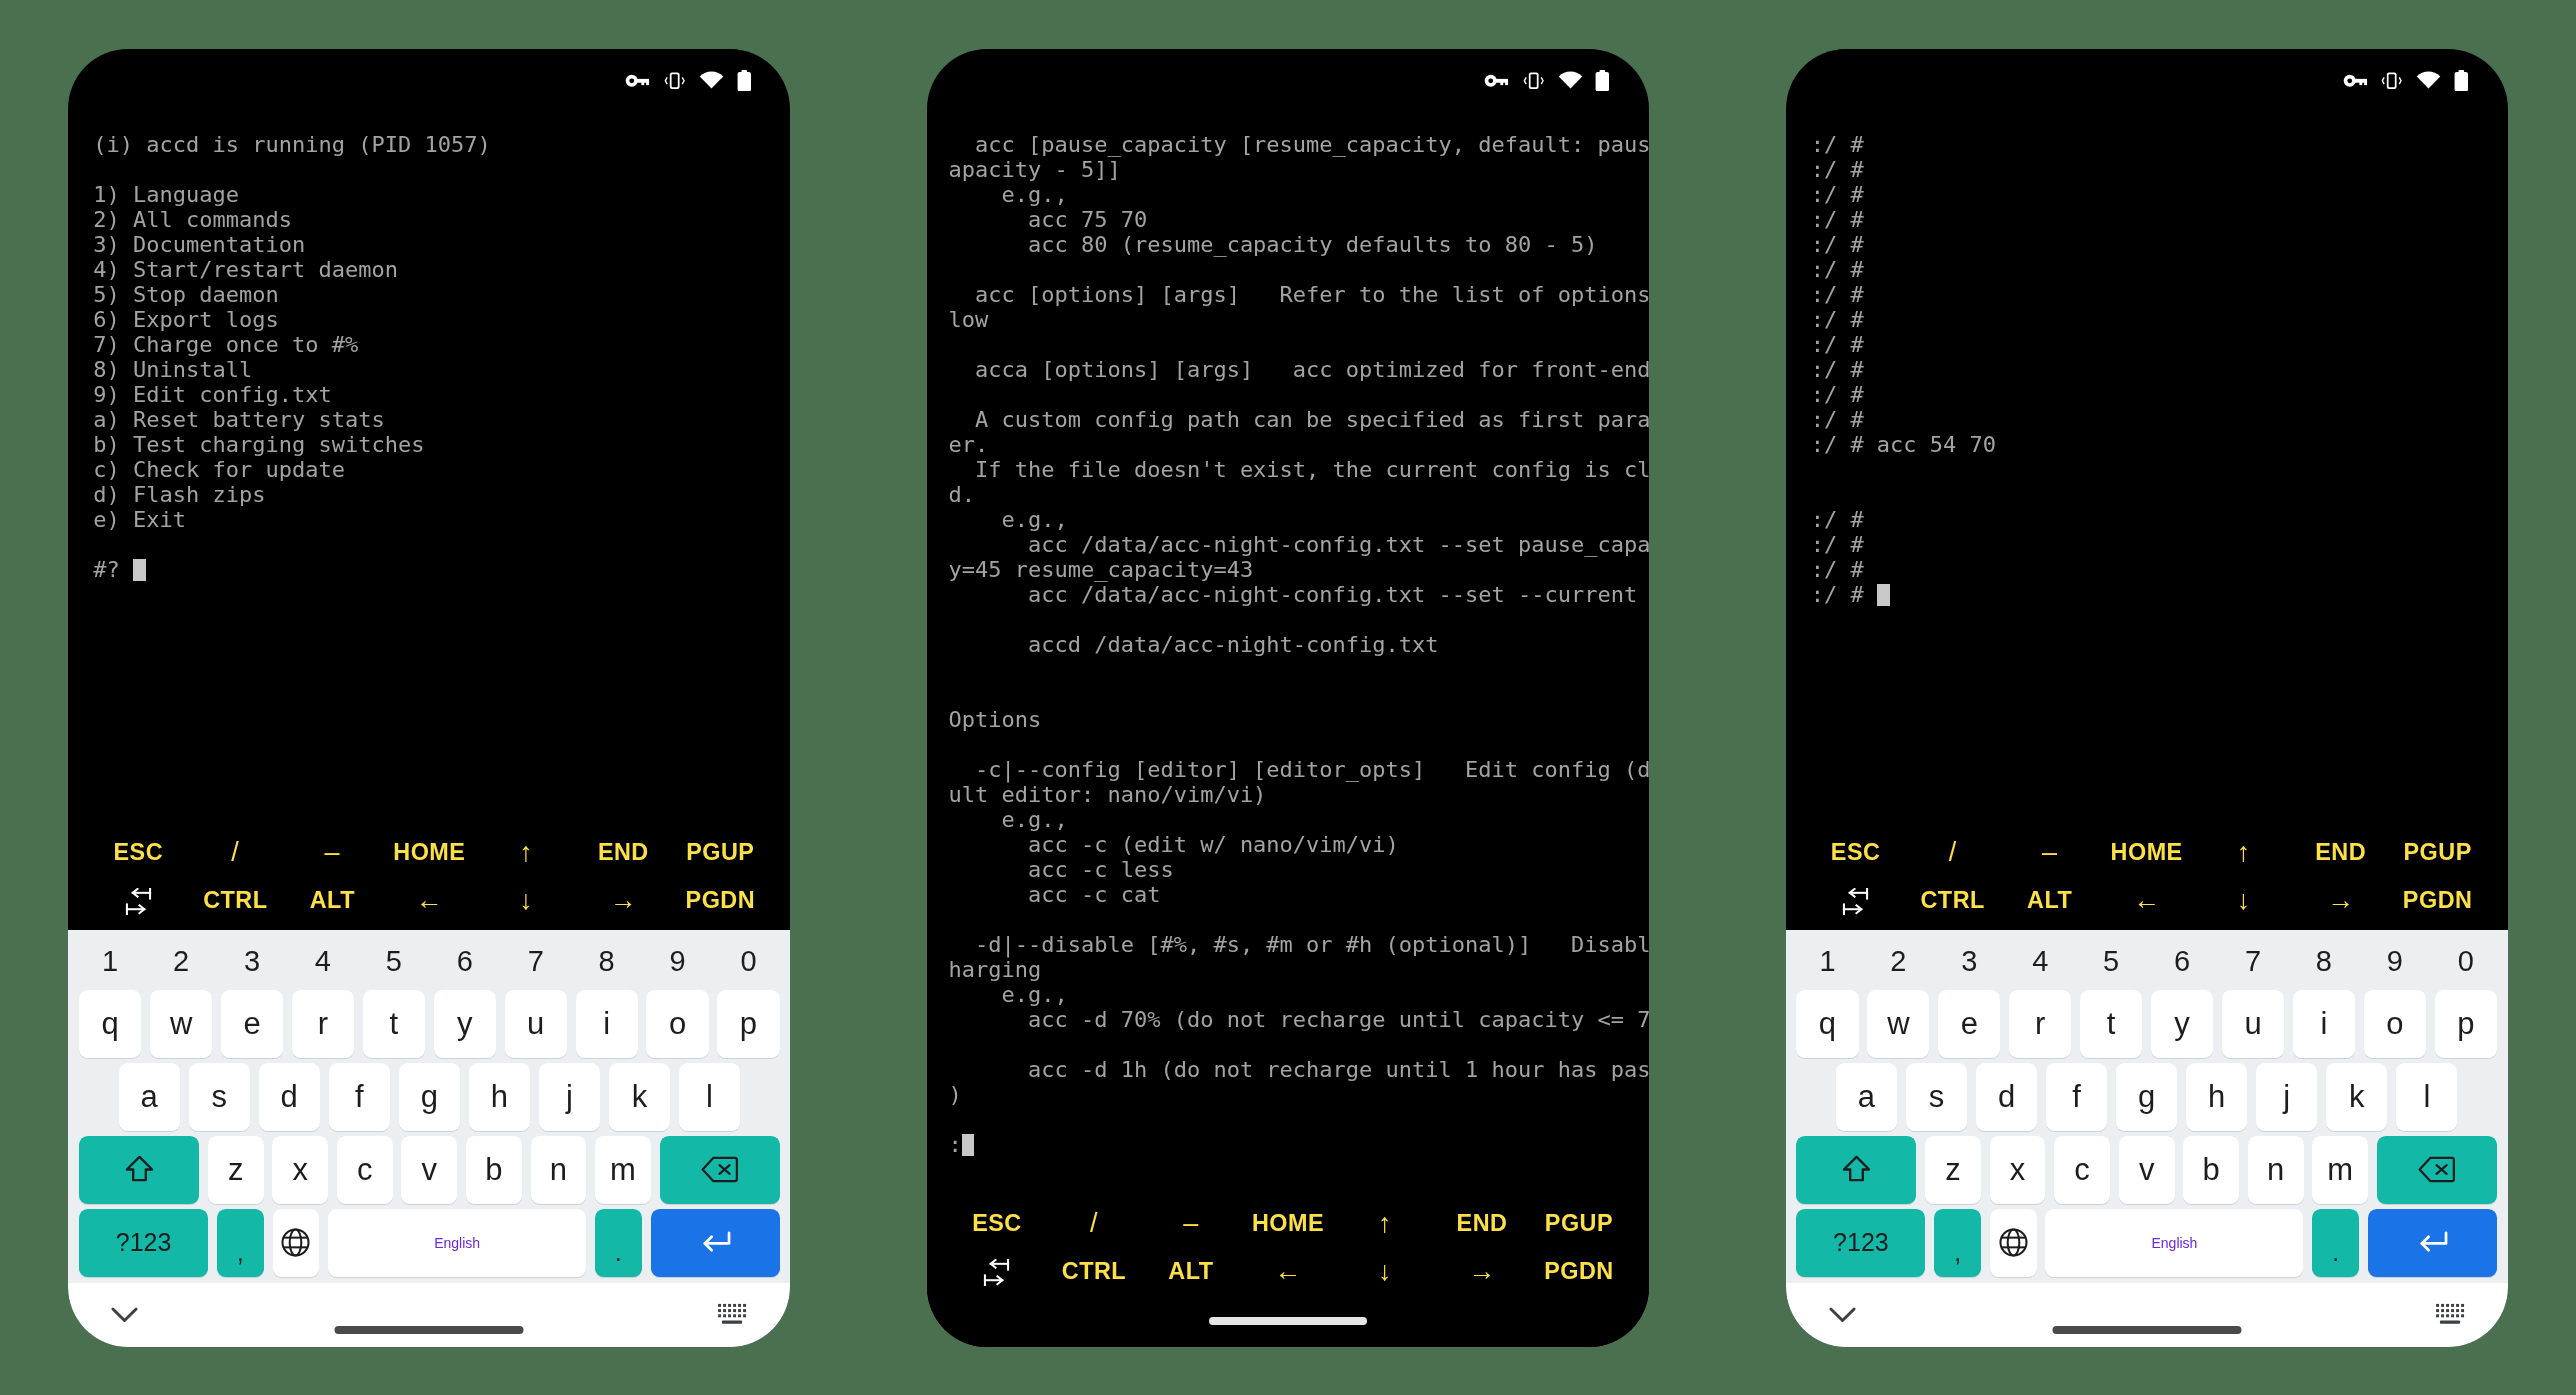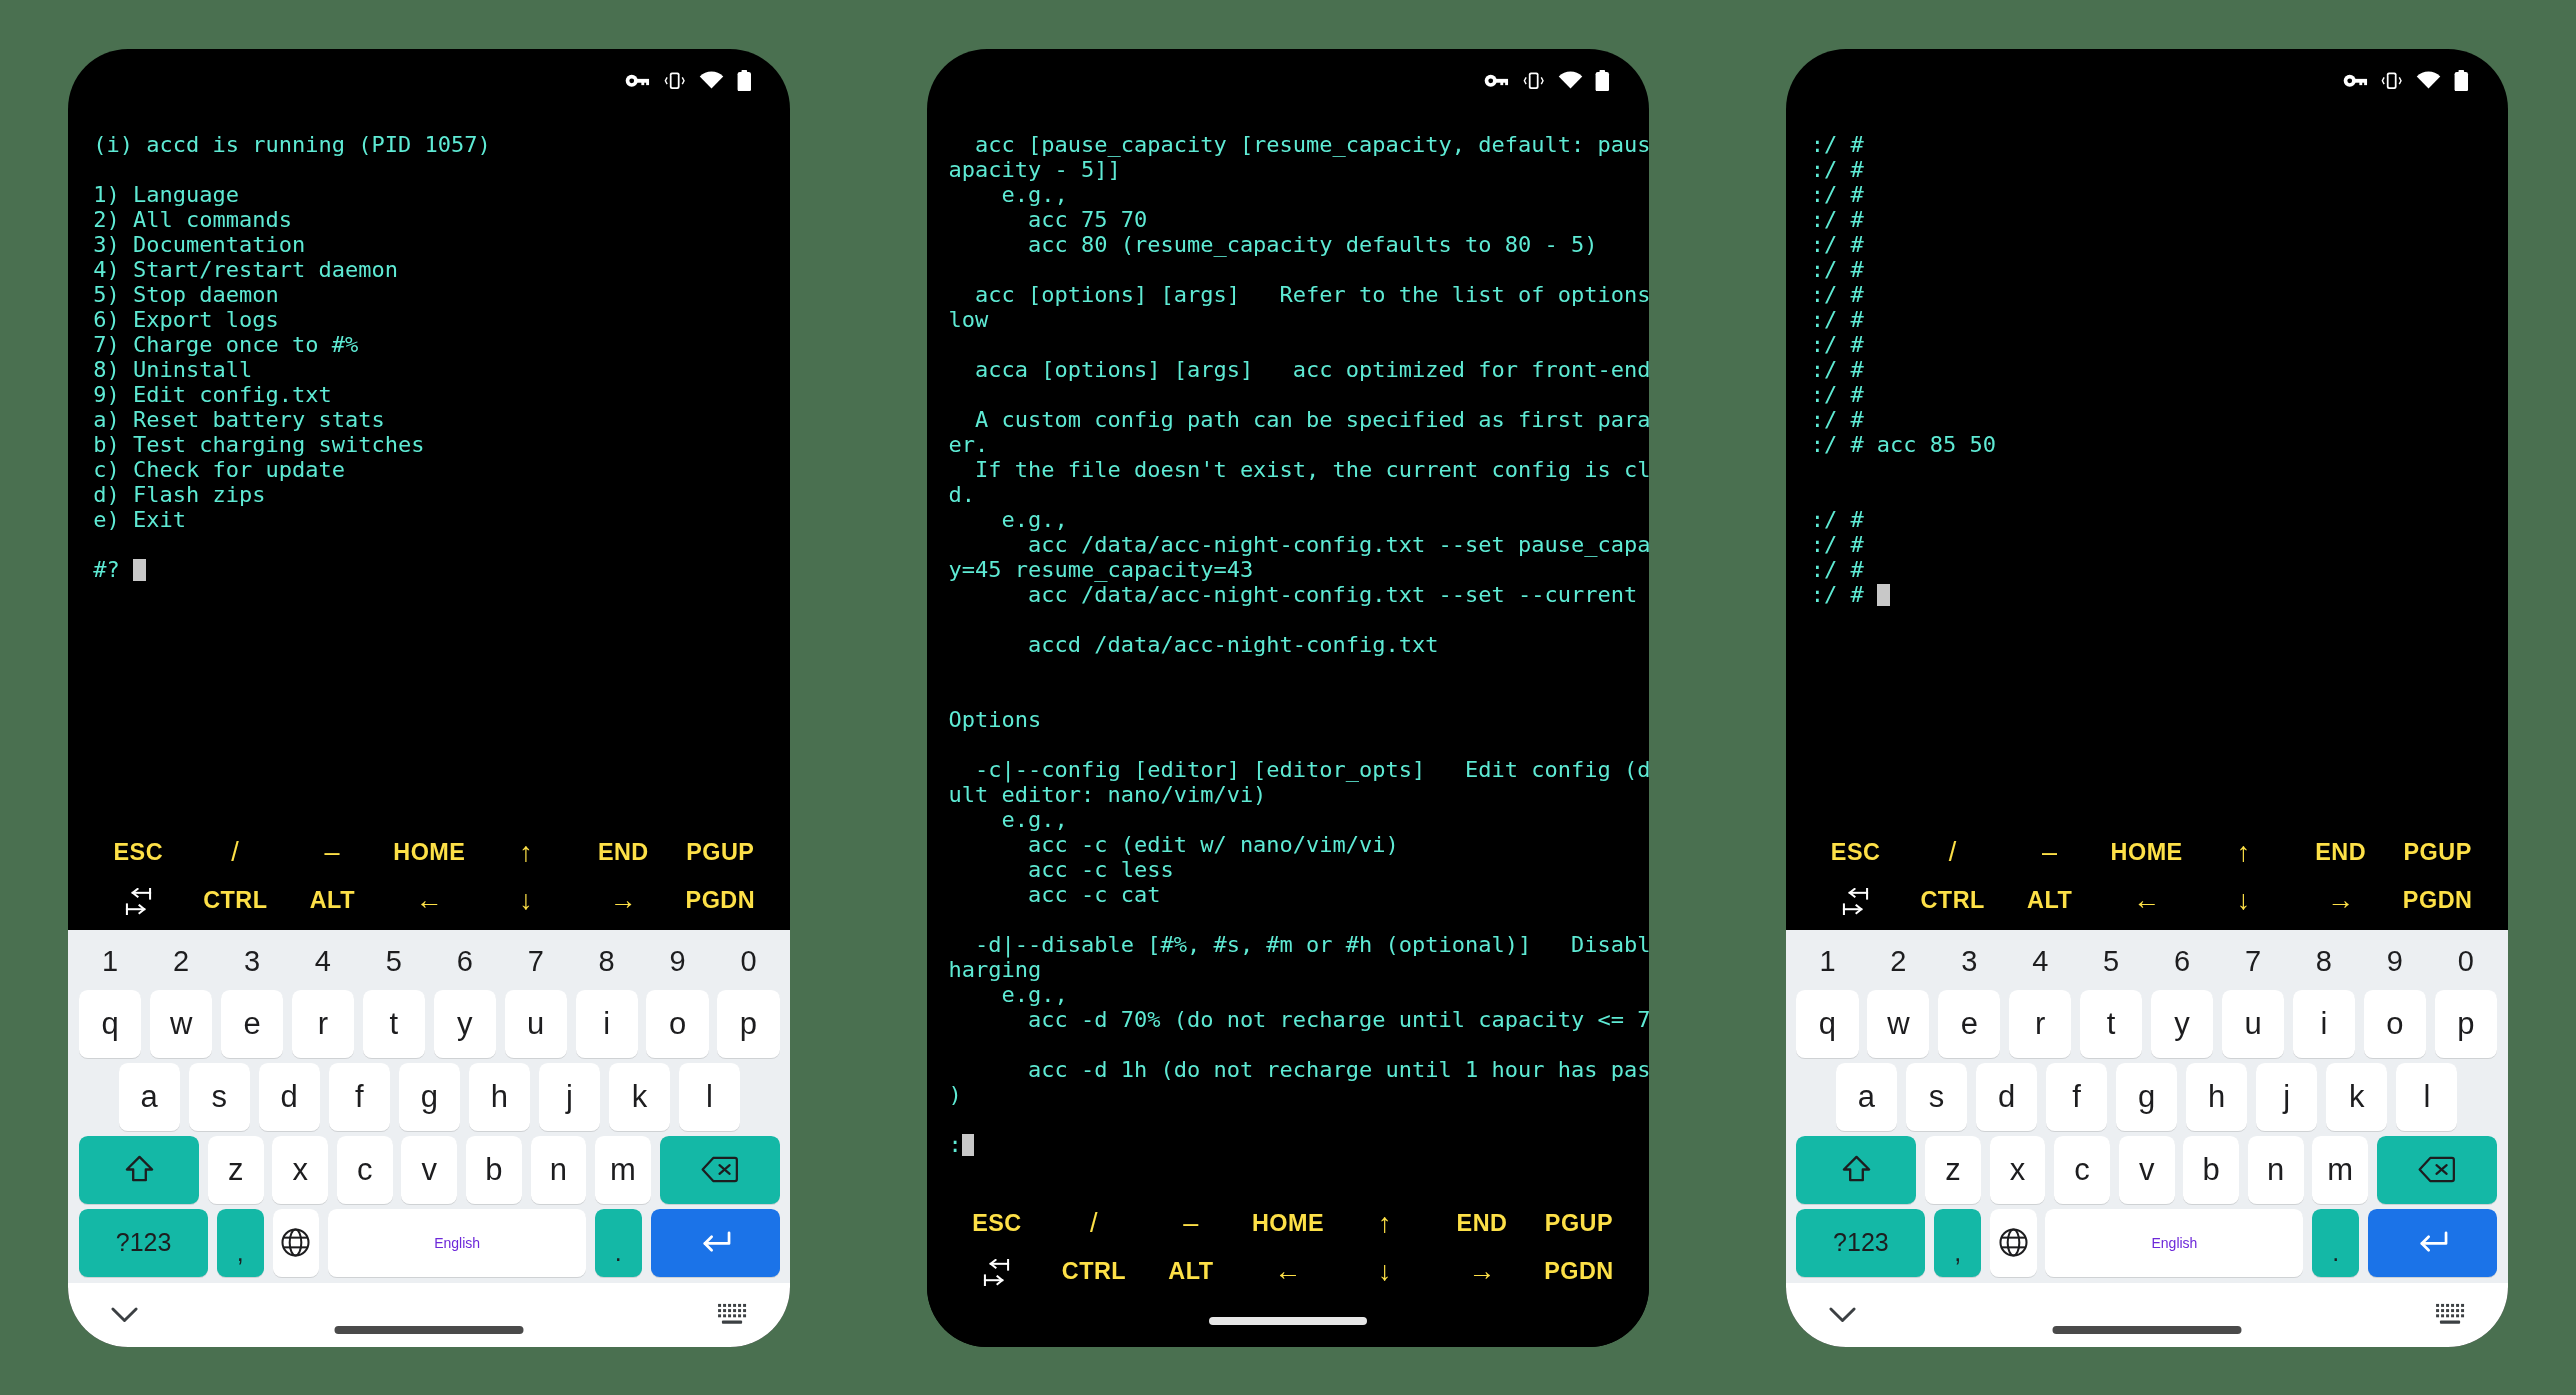--- a/index.html
+++ b/index.html
@@ -56,21 +56,21 @@
     display: flex;
     align-items: center;
     gap: 12.7px;
   }
   .sb-icons svg { display: block; }
 
   
   .terminal {
     flex: 1 1 auto;
     background: #000;
-    color: #5eead4;
+    color: #a3a3a3;
     font-family: "DejaVu Sans Mono", monospace;
     font-size: 22px;
     line-height: 25px;
     padding: 19.5px 21.5px 0 21.5px;
     white-space: pre;
     overflow: hidden;
     position: relative;
   }
   .terminal.pad-left { padding-left: 25px; }
   .cursor {
@@ -500,21 +500,21 @@
           <span>
             <svg width="14.6" height="21.5" viewBox="0 0 15 22">
               <g fill="#fff">
                 <rect x="4.6" y="0" width="5.8" height="2.6" rx="1"></rect>
                 <rect x="0.6" y="2" width="13.8" height="20" rx="2.2"></rect>
               </g>
             </svg>
           </span>
         </div>
       </div>
-      <div class="terminal pad-left"><div>:/ #</div><div>:/ #</div><div>:/ #</div><div>:/ #</div><div>:/ #</div><div>:/ #</div><div>:/ #</div><div>:/ #</div><div>:/ #</div><div>:/ #</div><div>:/ #</div><div>:/ #</div><div>:/ # acc 85 50</div><div>&nbsp;</div><div>&nbsp;</div><div>:/ #</div><div>:/ #</div><div>:/ #</div><div>:/ # <span class="cursor"></span></div></div>
+      <div class="terminal pad-left"><div>:/ #</div><div>:/ #</div><div>:/ #</div><div>:/ #</div><div>:/ #</div><div>:/ #</div><div>:/ #</div><div>:/ #</div><div>:/ #</div><div>:/ #</div><div>:/ #</div><div>:/ #</div><div>:/ # acc 54 70</div><div>&nbsp;</div><div>&nbsp;</div><div>:/ #</div><div>:/ #</div><div>:/ #</div><div>:/ # <span class="cursor"></span></div></div>
       <div class="extrakeys">
         <div class="ek-row">
           <div class="ek-key">ESC</div>
           <div class="ek-key sym">/</div>
           <div class="ek-key sym">–</div>
           <div class="ek-key">HOME</div>
           <div class="ek-key sym">↑</div>
           <div class="ek-key">END</div>
           <div class="ek-key">PGUP</div>
         </div>

